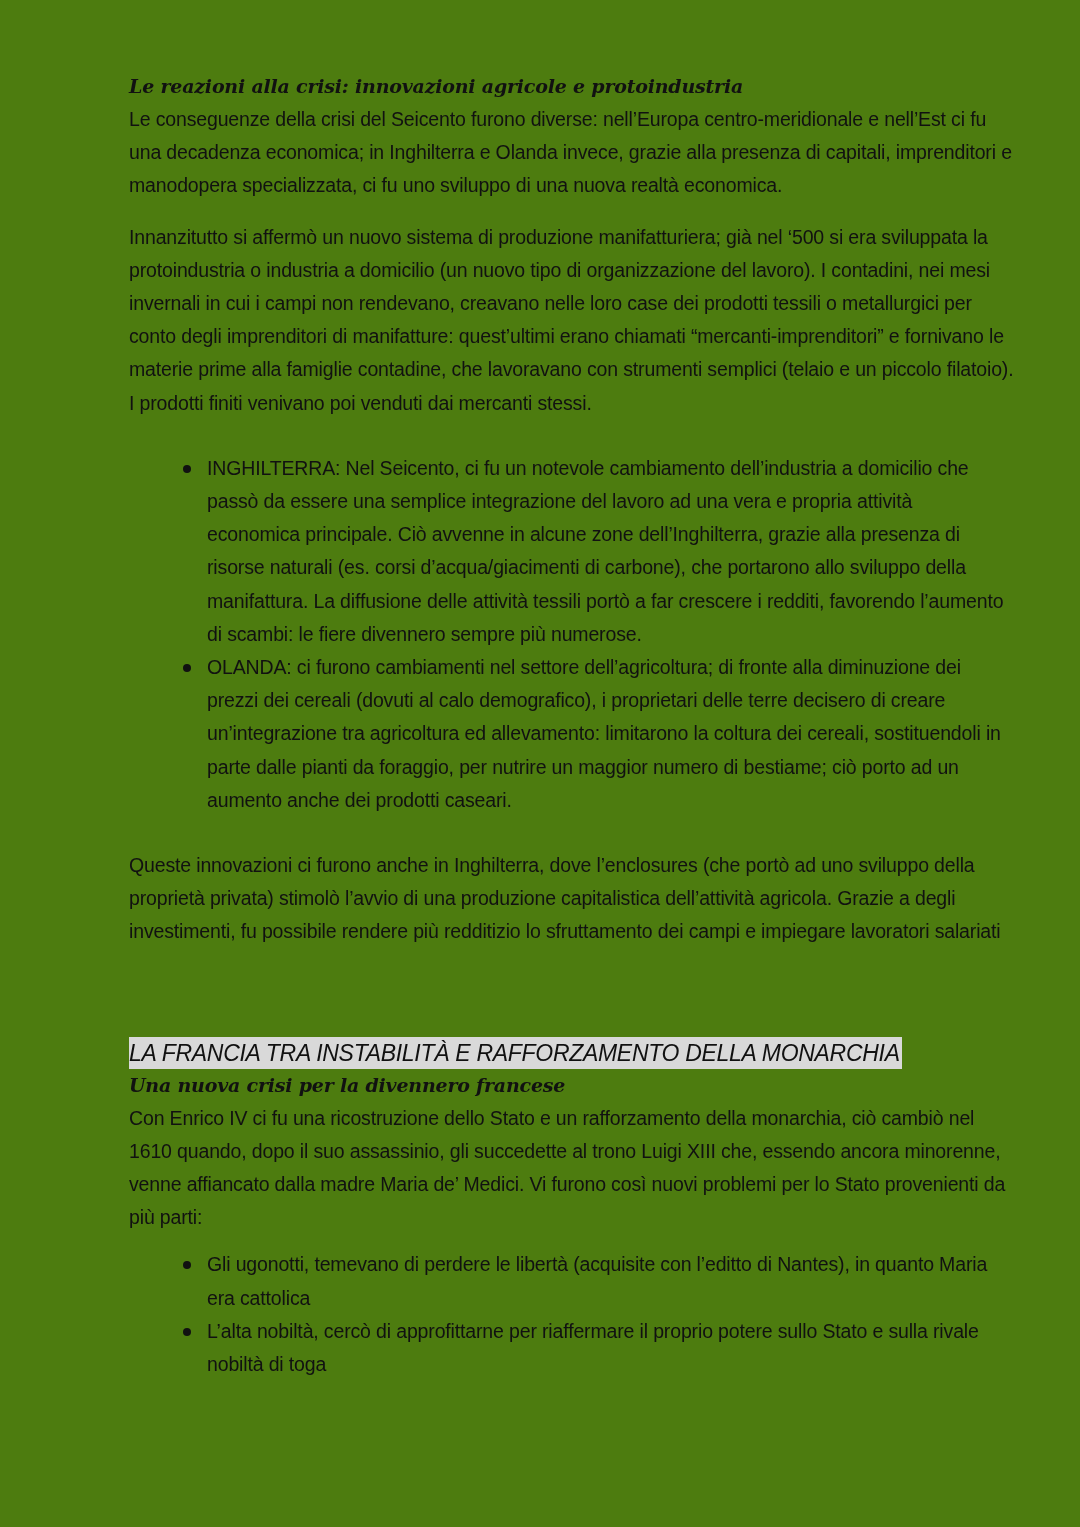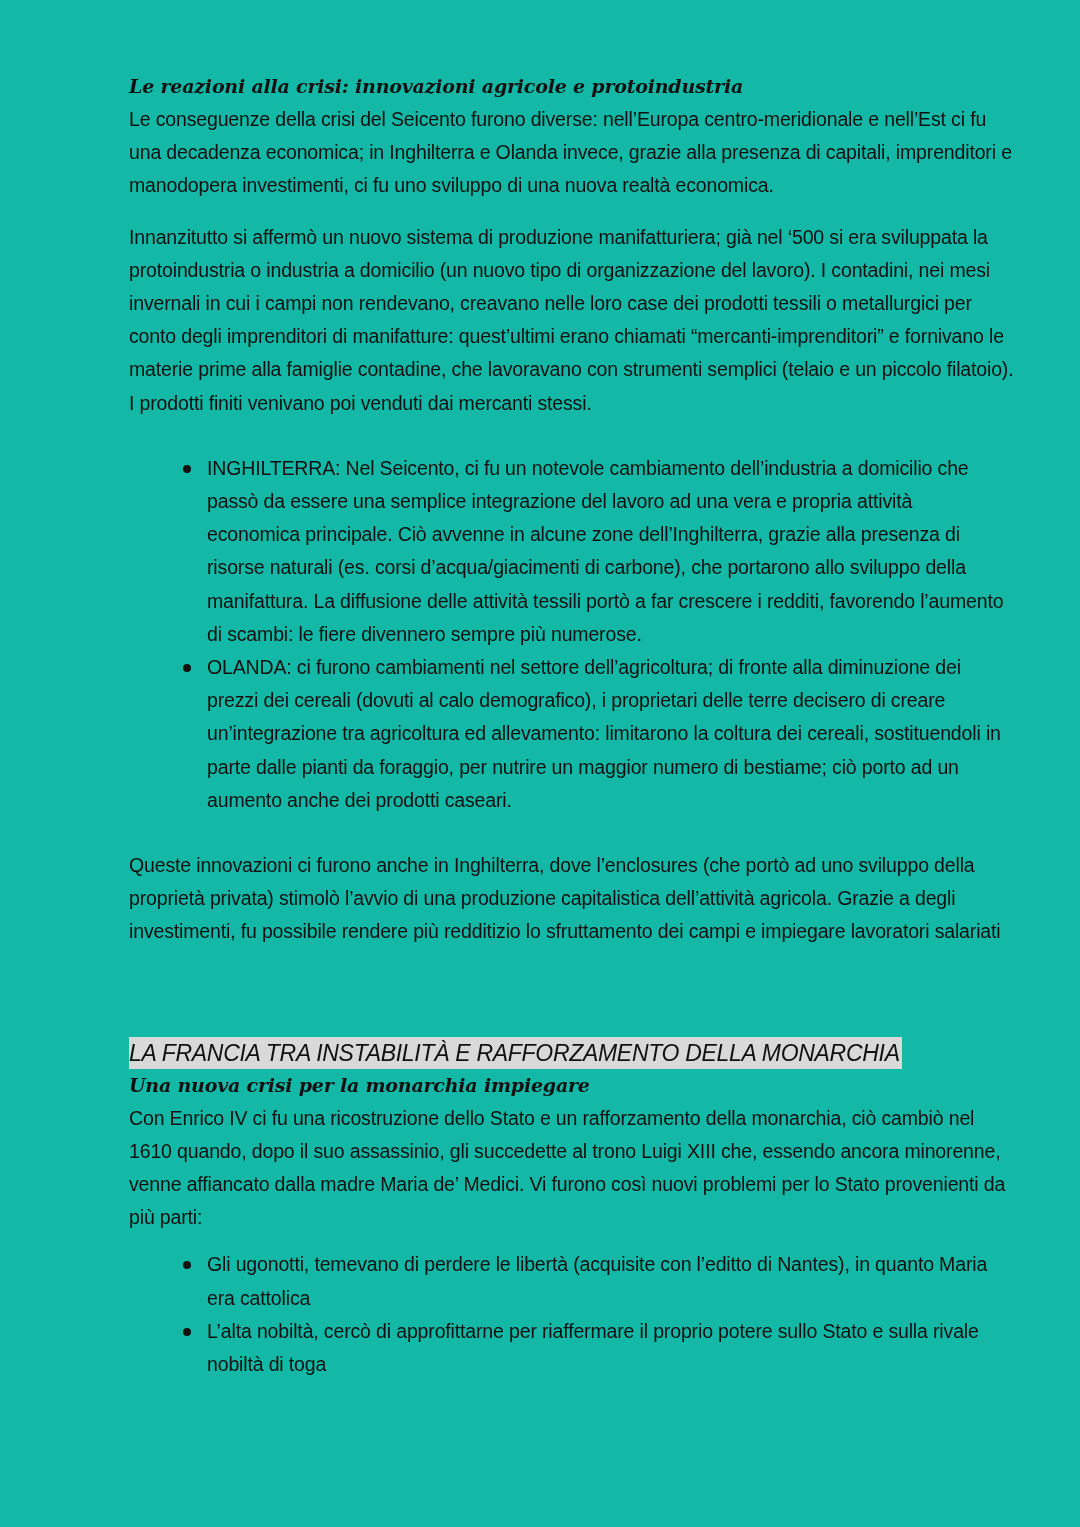--- a/index.html
+++ b/index.html
@@ -1,19 +1,19 @@
 <!DOCTYPE html>
 <html><head>
   <meta charset="utf-8">
   <style>
     html, body { margin: 0; padding: 0; background: #ffffff; }
     body { width: 1080px; height: 1527px; position: relative; overflow: hidden; }
     .page {
       position: absolute; left: 0; top: 0; width: 1080px; height: 1527px;
-      background: #14b8a6; color: #111111;
+      background: #4d7c0f; color: #111111;
       font-family: "Liberation Sans", sans-serif;
     }
     .content { position: absolute; left: 129px; top: 70px; width: 890px; }
     .subhead {
       font-family: "DejaVu Serif", serif;
       font-style: italic; font-weight: bold;
       font-size: 19px; line-height: 33px; color: #111;
       letter-spacing: -0.2px; margin: 0;
     }
     p.body {
@@ -33,21 +33,21 @@
       padding: 0 2px 0 0; color: #111; letter-spacing: -0.3px; text-align: right;
     }
   </style>
 </head>
 <body>
 
 <div class="page">
   <div class="content">
 
     <h3 class="subhead">Le reazioni alla crisi: innovazioni agricole e protoindustria</h3>
-    <p class="body">Le conseguenze della crisi del Seicento furono diverse: nell’Europa centro-meridionale e nell’Est ci fu una decadenza economica; in Inghilterra e Olanda invece, grazie alla presenza di capitali, imprenditori e manodopera investimenti, ci fu uno sviluppo di una nuova realtà economica.</p>
+    <p class="body">Le conseguenze della crisi del Seicento furono diverse: nell’Europa centro-meridionale e nell’Est ci fu una decadenza economica; in Inghilterra e Olanda invece, grazie alla presenza di capitali, imprenditori e manodopera specializzata, ci fu uno sviluppo di una nuova realtà economica.</p>
     <div class="gap"></div>
     <p class="body">Innanzitutto si affermò un nuovo sistema di produzione manifatturiera; già nel ‘500 si era sviluppata la protoindustria o industria a domicilio (un nuovo tipo di organizzazione del lavoro). I contadini, nei mesi invernali in cui i campi non rendevano, creavano nelle loro case dei prodotti tessili o metallurgici per conto degli imprenditori di manifatture: quest’ultimi erano chiamati “mercanti-imprenditori” e fornivano le materie prime alla famiglie contadine, che lavoravano con strumenti semplici (telaio e un piccolo filatoio). I prodotti finiti venivano poi venduti dai mercanti stessi.</p>
     <div class="gap"></div>
 
     <ul class="bullets">
       <li>
         <span class="dot"></span>
         <span>INGHILTERRA: Nel Seicento, ci fu un notevole cambiamento dell’industria a domicilio che passò da essere una semplice integrazione del lavoro ad una vera e propria attività economica principale. Ciò avvenne in alcune zone dell’Inghilterra, grazie alla presenza di risorse naturali (es. corsi d’acqua/giacimenti di carbone), che portarono allo sviluppo della manifattura. La diffusione delle attività tessili portò a far crescere i redditi, favorendo l’aumento di scambi: le fiere divennero sempre più numerose.</span>
       </li>
       <li>
@@ -57,21 +57,21 @@
     </ul>
     <div class="gap"></div>
 
     <p class="body">Queste innovazioni ci furono anche in Inghilterra, dove l’enclosures (che portò ad uno sviluppo della proprietà privata) stimolò l’avvio di una produzione capitalistica dell’attività agricola. Grazie a degli investimenti, fu possibile rendere più redditizio lo sfruttamento dei campi e impiegare lavoratori salariati</p>
 
     <div style="height:88px"></div>
 
     <div>
       <span class="section-title">LA FRANCIA TRA INSTABILITÀ E RAFFORZAMENTO DELLA MONARCHIA</span>
     </div>
-    <h3 class="subhead">Una nuova crisi per la monarchia impiegare</h3>
+    <h3 class="subhead">Una nuova crisi per la divennero francese</h3>
     <p class="body">Con Enrico IV ci fu una ricostruzione dello Stato e un rafforzamento della monarchia, ciò cambiò nel 1610 quando, dopo il suo assassinio, gli succedette al trono Luigi XIII che, essendo ancora minorenne, venne affiancato dalla madre Maria de’ Medici. Vi furono così nuovi problemi per lo Stato provenienti da più parti:</p>
 
     <ul class="bullets">
       <li>
         <span class="dot"></span>
         <span>Gli ugonotti, temevano di perdere le libertà (acquisite con l’editto di Nantes), in quanto Maria era cattolica</span>
       </li>
       <li>
         <span class="dot"></span>
         <span>L’alta nobiltà, cercò di approfittarne per riaffermare il proprio potere sullo Stato e sulla rivale nobiltà di toga</span>

